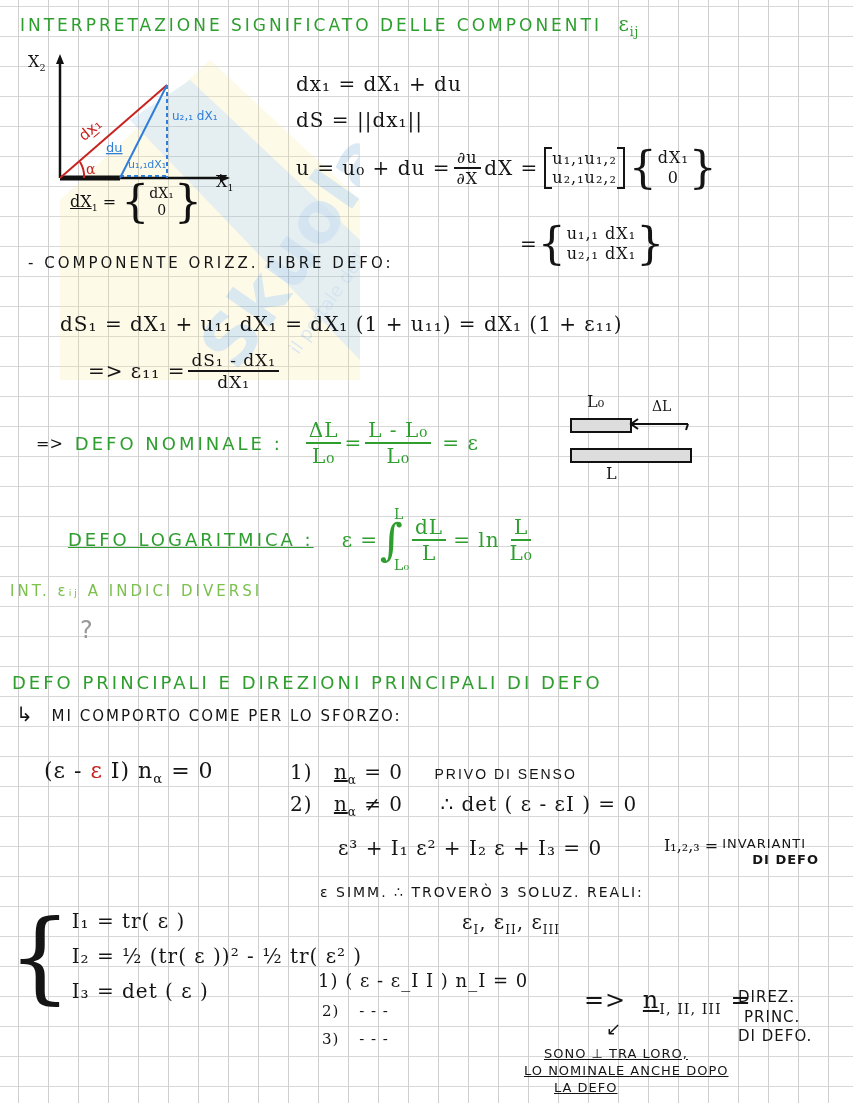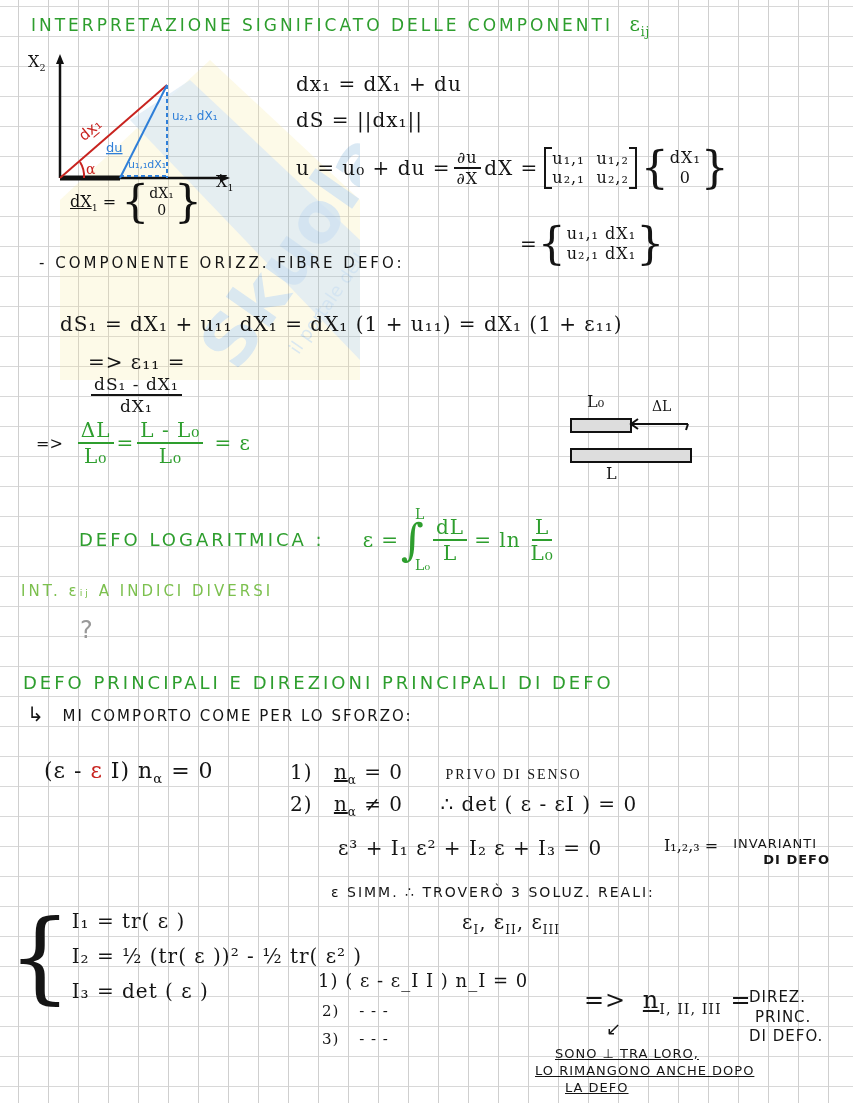--- a/index.html
+++ b/index.html
@@ -8,41 +8,41 @@
     background-color: #ffffff;
     background-image:
       linear-gradient(to right, #cfcfcf 1px, transparent 1px),
       linear-gradient(to bottom, #d8d8d8 1px, transparent 1px);
     background-size: 30px 30px;
     background-position: 18px 0px, 0px 6px;
     font-family: "DejaVu Sans", sans-serif;
     color: #111;
   }
   .abs { position: absolute; white-space: nowrap; }
-  .hw { font-family: "DejaVu Sans", sans-serif; letter-spacing: 2px; padding-left: 11px; }
+  .hw { font-family: "DejaVu Sans", sans-serif; letter-spacing: 2px; }
   .green { color: #2e9e2e; }
   .lgreen { color: #7cc04e; }
   .black { color: #151515; }
   .red { color: #c8231f; }
   .gray { color: #999; }
   .title { font-size: 17px; letter-spacing: 3px; }
   .eq { font-family: "DejaVu Serif", serif; font-size: 20px; letter-spacing: 1px; }
   .eq-sm { font-family: "DejaVu Serif", serif; font-size: 16px; }
   .ul { text-decoration: underline; }
   sub, sup { font-size: 60%; }
   .frac { display: inline-flex; flex-direction: column; align-items: center; vertical-align: middle; margin: 0 3px; }
   .frac .num { border-bottom: 2px solid currentColor; padding: 0 3px; }
   .frac .den { padding: 0 3px; }
   .brace { font-size: 44px; font-family: "DejaVu Serif", serif; font-weight: 100; vertical-align: middle; line-height: 1; }
   .stack { display: inline-flex; flex-direction: column; vertical-align: middle; line-height: 1.25; }
   .matrix { display: inline-block; vertical-align: middle; border-left: 2px solid #151515; border-right: 2px solid #151515; padding: 2px 6px; position: relative; }
   .matrix::before, .matrix::after { content: ""; position: absolute; width: 6px; top: 0; bottom: 0; border-top: 2px solid #151515; border-bottom: 2px solid #151515; }
   .matrix::before { left: 0; }
   .matrix::after { right: 0; }
-  .matrix .row { display: flex; gap: 12px; }
+  .matrix .row { display: flex; }
   .watermark { position: absolute; left: 60px; top: 60px; width: 300px; height: 320px; pointer-events: none; opacity: 0.28; }
   .bar { position: absolute; height: 11px; background: #dddddd; border: 2px solid #111; }
 </style>
 </head>
 <body>
 
 <svg class="watermark" viewBox="0 0 300 320">
   <polygon points="150,0 300,140 300,320 0,320 0,140" fill="#f5e79a" opacity="0.8"></polygon>
   <polygon points="70,60 300,300 300,180 130,20" fill="#7fb0d8" opacity="0.7"></polygon>
   <text x="40" y="270" transform="rotate(-55 150 160)" font-family="DejaVu Sans, sans-serif" font-size="70" font-weight="bold" fill="#5a9bd0" opacity="0.8">Skuola.net</text>
@@ -118,30 +118,31 @@
   <span class="brace">{</span>
   <span class="stack" style="font-size:16px;">
       <span>u₁,₁ dX₁</span>
       <span>u₂,₁ dX₁</span>
     </span>
   <span class="brace">}</span>
 </div>
 
 <div class="abs hw black" style="left:28px; top:254px; font-size:15px; letter-spacing:3px;">- COMPONENTE ORIZZ. FIBRE DEFO:</div>
 <div class="abs eq black" style="left:60px; top:312px;">dS₁ = dX₁ + u₁₁ dX₁ = dX₁ (1 + u₁₁) = dX₁ (1 + ε₁₁)</div>
-<div class="abs eq black" style="left:88px; top:350px; display:flex; align-items:flex-start;flex-direction:column;">
+<div class="abs eq black" style="left:88px; top:350px; display:flex; align-items:center;">
   <span>=&gt;  ε₁₁ =</span>
   <span class="frac" style="font-size:17px;">
       <span class="num">dS₁ - dX₁</span>
       <span class="den">dX₁</span>
     </span>
 </div>
 
 <div class="abs green" style="left:36px; top:418px; display:flex; align-items:center; font-size:18px;">
   <span class="black eq-sm" style="margin-right:12px;">=&gt;</span>
+  <span class="hw" style="letter-spacing:3px; margin-right:20px;">DEFO   NOMINALE :</span>
   <span class="frac eq">
       <span class="num">ΔL</span>
       <span class="den">L₀</span>
     </span>
   <span class="eq">=</span>
   <span class="frac eq">
       <span class="num">L - L₀</span>
       <span class="den">L₀</span>
     </span>
   <span class="eq" style="margin-left:8px;">= ε</span>
@@ -154,21 +155,21 @@
     <line x1="4" y1="10" x2="60" y2="10" stroke="#111" stroke-width="2"></line>
     <polyline points="10,5 3,10 10,15" fill="none" stroke="#111" stroke-width="2"></polyline>
     <line x1="60" y1="10" x2="58" y2="16" stroke="#111" stroke-width="2"></line>
   </svg>
   <div class="abs eq-sm black" style="left:652px; top:398px; font-size:14px;">ΔL</div>
   <div class="bar" style="left:570px; top:448px; width:118px;"></div>
   <div class="abs eq-sm black" style="left:606px; top:464px;">L</div>
 </div>
 
 <div class="abs green" style="left:68px; top:506px; display:flex; align-items:center; font-size:18px;">
-  <span class="hw" style="letter-spacing:3px; margin-right:38px;">DEFO  LOGARITMICA :</span>
+  <span class="hw" style="letter-spacing:3px; margin-right:28px;text-decoration:underline;">DEFO  LOGARITMICA :</span>
   <span class="eq">ε =</span>
   <span style="display:inline-flex; flex-direction:column; align-items:flex-start; margin-left:2px;">
     <span class="eq-sm" style="margin-left:14px; font-size:14px;">L</span>
     <span class="eq" style="font-size:44px; line-height:0.8;">∫</span>
     <span class="eq-sm" style="margin-left:14px; font-size:14px;">L₀</span>
   </span>
   <span class="frac eq">
       <span class="num">dL</span>
       <span class="den">L</span>
     </span>
@@ -188,21 +189,21 @@
   <span>MI   COMPORTO   COME PER  LO  SFORZO:</span>
 </div>
 
 <div class="abs eq black" style="left:44px; top:758px; font-size:22px;">
   <span>(ε - </span><span class="red">ε</span><span> I) n</span><sub>α</sub><span> = 0</span>
 </div>
 
 <div class="abs eq black" style="left:290px; top:760px;">
   <span>1)</span>
   <span style="margin-left:14px;" class="ul">n</span><sub>α</sub><span> = 0</span>
-  <span class="hw" style="font-size:14px; margin-left:24px; font-family:Liberation Serif, serif;">PRIVO  DI  SENSO</span>
+  <span class="hw" style="font-size:14px; margin-left:24px; font-family:Liberation Sans, sans-serif;">PRIVO  DI  SENSO</span>
 </div>
 <div class="abs eq black" style="left:290px; top:792px;">
   <span>2)</span>
   <span style="margin-left:14px;" class="ul">n</span><sub>α</sub><span> ≠ 0</span>
   <span style="margin-left:30px;">∴  det ( ε - εI ) = 0</span>
 </div>
 <div class="abs eq black" style="left:338px; top:836px;">ε³ + I₁ ε² + I₂ ε + I₃ = 0</div>
 <div class="abs black" style="left:664px; top:836px; display:flex; gap:4px; font-size:13px;">
   <span class="eq-sm">I₁,₂,₃ =</span>
   <span class="stack hw" style="letter-spacing:1px;">
@@ -237,15 +238,15 @@
   <span>=</span>
 </div>
 <div class="abs hw black stack" style="left:738px; top:988px; font-size:15px; letter-spacing:1px; line-height:1.3;">
   <span>DIREZ.</span>
   <span style="margin-left:6px;">PRINC.</span>
   <span>DI DEFO.</span>
 </div>
 <div class="abs black" style="left:606px; top:1018px; font-size:18px;">↙</div>
 <div class="abs hw black" style="left:524px; top:1046px; font-size:13px; letter-spacing:1px; line-height:1.3; text-align:center;text-decoration:underline;">
   <div style="margin-left:20px; text-align:left;">SONO ⊥ TRA LORO,</div>
-  <div>LO RIMANGONO ANCHE DOPO</div>
+  <div>LO NOMINALE ANCHE DOPO</div>
   <div style="margin-left:30px; text-align:left;">LA DEFO</div>
 </div>
 
 </body></html>

